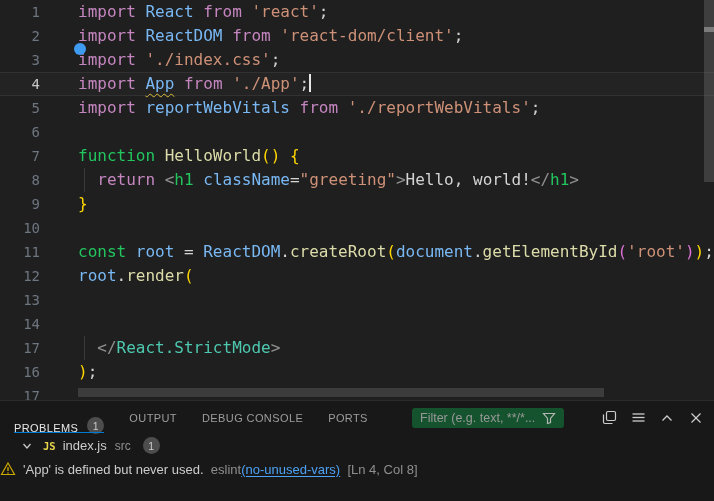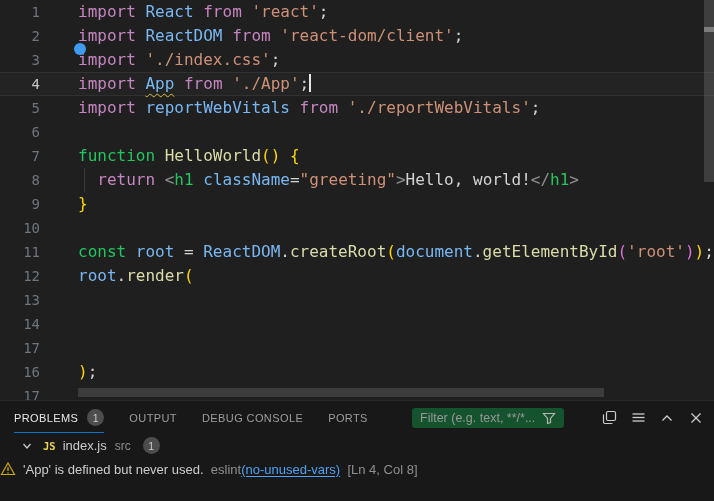--- a/index.html
+++ b/index.html
@@ -36,21 +36,21 @@
   .vmark { position:absolute; right:0; top:27px; width:10px; height:5px;
            background:rgba(200,200,200,0.45); }
   .hscroll { position:absolute; left:78px; top:388px; width:526px; height:9px;
              background:#3c3c3c; }
 
   
   .panel { width:714px; height:101px; background:#181818; border-top:1px solid #2b2b2b; }
   .tabs { display:flex; align-items:center; height:33px; padding:0 8px 0 14px; gap:25px; }
   .tab { position:relative; display:flex; align-items:center; height:33px;
          font-size:11px; letter-spacing:.4px; color:#9d9d9d; cursor:pointer; }
-  .tab.active { color:#e7e7e7; }
+  .tab.active { color:#e7e7e7;align-items:flex-end; }
   .tab.active::after { content:""; position:absolute; left:0; right:0; bottom:1px;
          height:1.5px; background:#0078d4; }
   .badge { margin-left:9px; min-width:17px; height:17px; border-radius:9px; background:#4d4d4d;
            color:#cccccc; font-size:10.5px; display:flex; align-items:center; justify-content:center; }
   .filterbox { margin-left:auto; display:flex; align-items:center; width:152px; height:20px;
            background:#14532d; border-radius:3px; padding:0 5px 0 8px; }
   .filterbox .ph { flex:1; font-size:12.5px; color:#989898; white-space:nowrap; overflow:hidden; }
   .icon-btn { display:flex; align-items:center; justify-content:center; width:20px; height:20px;
            color:#cccccc; cursor:pointer; }
   .icon-btn svg { display:block; }
@@ -84,21 +84,21 @@
       <div class="line"><span class="ln">5</span><span class="code"><span class="tk-kw">import </span><span class="tk-id">reportWebVitals </span><span class="tk-kw">from </span><span class="tk-str">'./reportWebVitals'</span><span class="tk-pl">;</span></span></div>
       <div class="line"><span class="ln">6</span><span class="code"></span></div>
       <div class="line"><span class="ln">7</span><span class="code"><span class="tk-kb">function </span><span class="tk-fn">HelloWorld</span><span class="tk-b1">()</span><span class="tk-pl"> </span><span class="tk-b1">{</span></span></div>
       <div class="line"><span class="ln">8</span><span class="code"><i class="guide"></i><span class="tk-pl">  </span><span class="tk-kw">return </span><span class="tk-ag">&lt;</span><span class="tk-kb">h1 </span><span class="tk-id">className</span><span class="tk-pl">=</span><span class="tk-str">"greeting"</span><span class="tk-ag">&gt;</span><span class="tk-pl">Hello, world!</span><span class="tk-ag">&lt;/</span><span class="tk-kb">h1</span><span class="tk-ag">&gt;</span></span></div>
       <div class="line"><span class="ln">9</span><span class="code"><span class="tk-b1">}</span></span></div>
       <div class="line"><span class="ln">10</span><span class="code"></span></div>
       <div class="line"><span class="ln">11</span><span class="code"><span class="tk-kb">const </span><span class="tk-id">root </span><span class="tk-pl">= </span><span class="tk-id">ReactDOM</span><span class="tk-pl">.</span><span class="tk-fn">createRoot</span><span class="tk-b1">(</span><span class="tk-id">document</span><span class="tk-pl">.</span><span class="tk-fn">getElementById</span><span class="tk-b2">(</span><span class="tk-str">'root'</span><span class="tk-b2">)</span><span class="tk-b1">)</span><span class="tk-pl">;</span></span></div>
       <div class="line"><span class="ln">12</span><span class="code"><span class="tk-id">root</span><span class="tk-pl">.</span><span class="tk-fn">render</span><span class="tk-b1">(</span></span></div>
       <div class="line"><span class="ln">13</span></div>
       <div class="line"><span class="ln">14</span></div>
-      <div class="line"><span class="ln">17</span></div>
+      <div class="line"><span class="ln">17</span><span class="code"><i class="guide"></i><span class="tk-pl">  </span><span class="tk-ag">&lt;/</span><span class="tk-tag">React.StrictMode</span><span class="tk-ag">&gt;</span></span></div>
       <div class="line"><span class="ln">16</span><span class="code"><span class="tk-b1">)</span><span class="tk-pl">;</span></span></div>
       <div class="line"><span class="ln">17</span><span class="code"></span></div>
     </div>
   <div class="vscroll"></div>
   <div class="vmark"></div>
   <div class="hscroll"></div>
 </div>
 
 <div class="panel">
   <div class="tabs">

